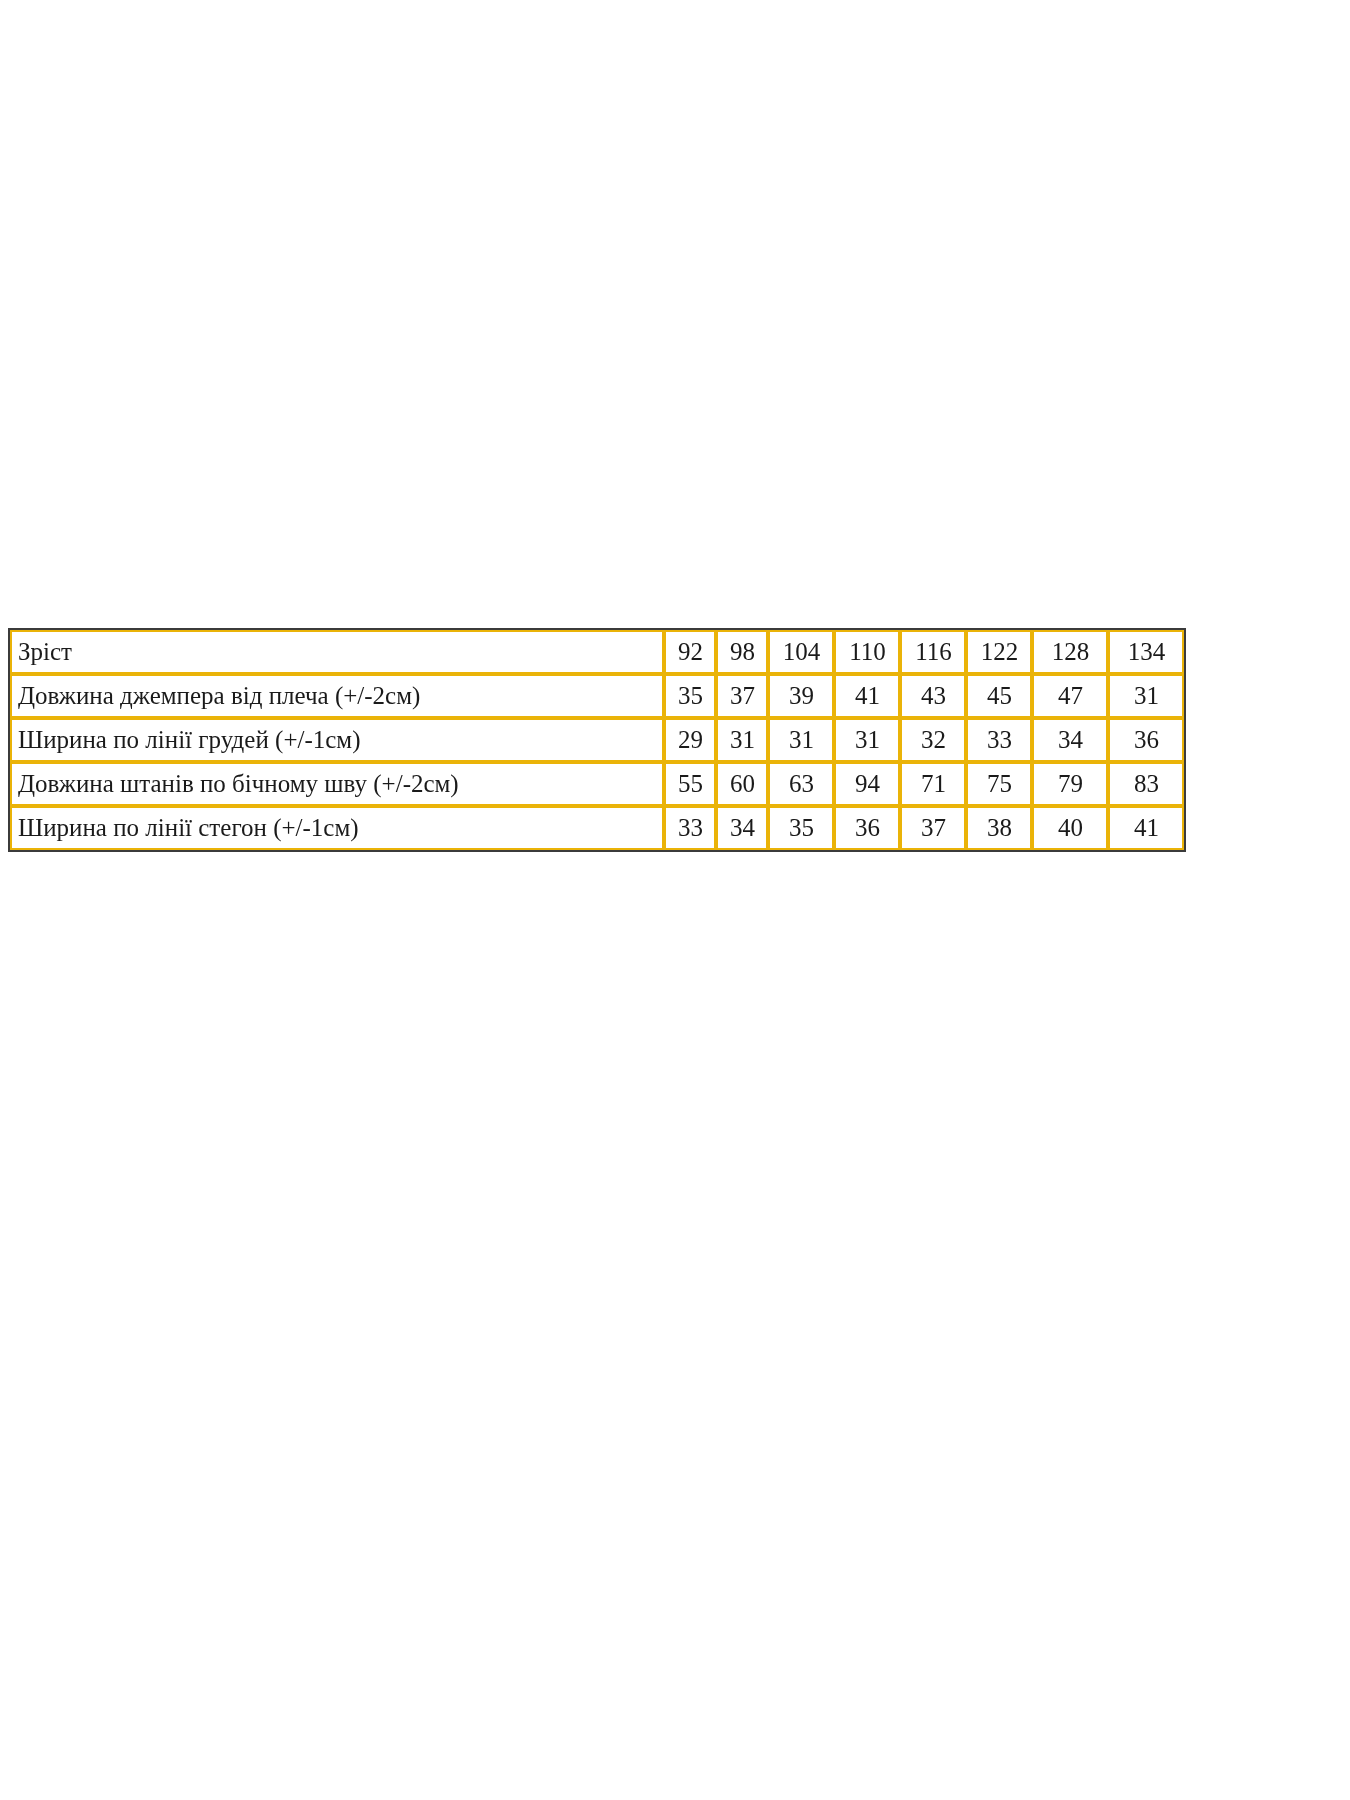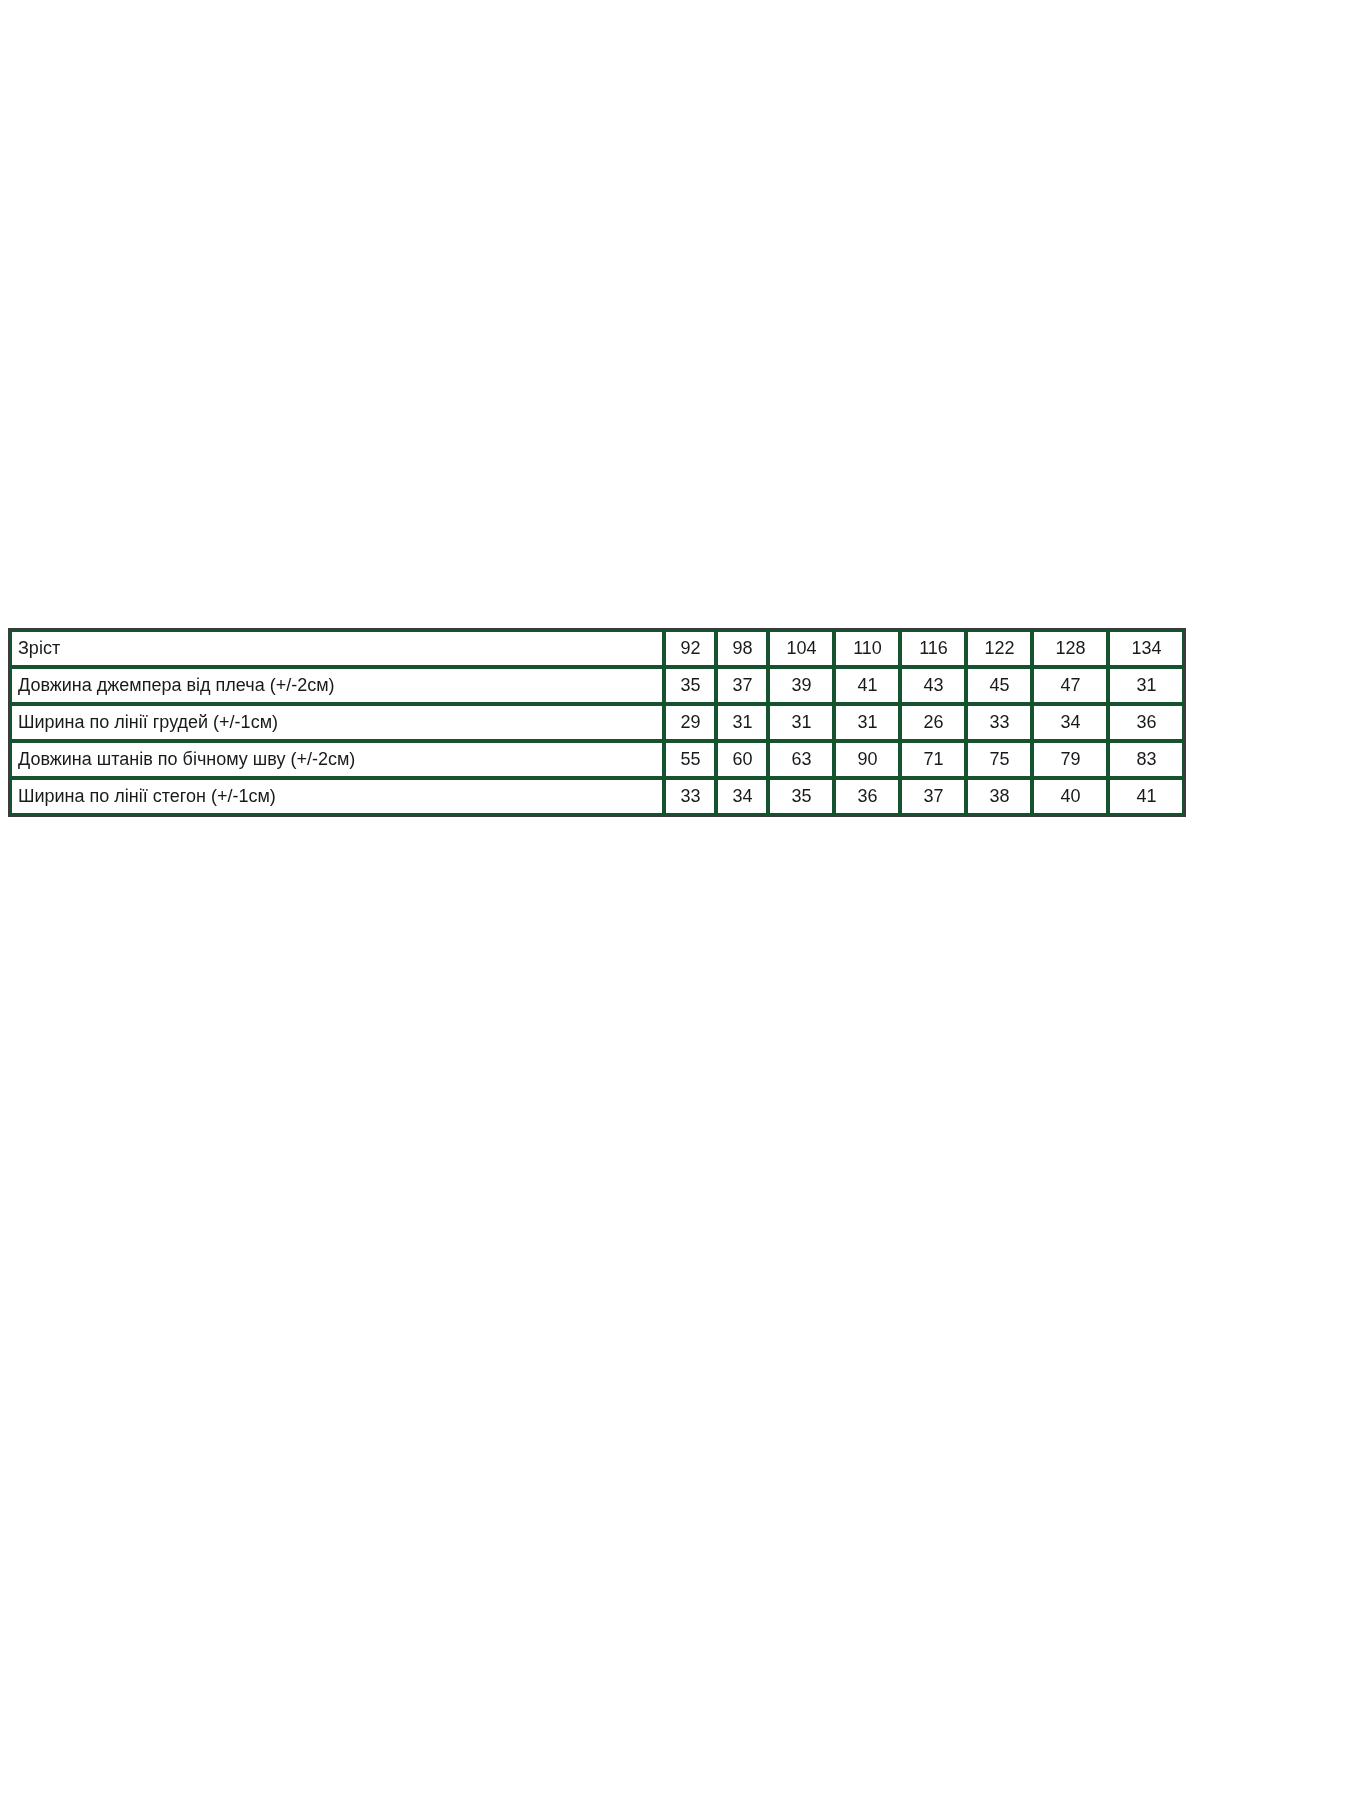--- a/index.html
+++ b/index.html
@@ -29,29 +29,29 @@
   }
   table.size-table {
     border-collapse: separate;
     border-spacing: 0;
     width: 1168px;
     table-layout: fixed;
     border: 2px solid #3b3b3b;
     background: #ffffff;
   }
   table.size-table td {
-    border: 2px solid #14532d;
-    font-size: 18px;
+    border: 2px solid #eab308;
+    font-size: 25px;
     line-height: 1.0;
     color: #1a1a1a;
     padding: 7px 5px 8px 6px;
     vertical-align: middle;
     white-space: nowrap;
     overflow: hidden;
-    font-family: Liberation Sans, sans-serif;
+    font-family: Liberation Serif, serif;
   }
   td.label-cell {
     text-align: left;
     width: 654px;
   }
   td.val-cell {
     text-align: center;
   }
   
   col.c0 { width: 654px; }
@@ -103,31 +103,31 @@
           <td class="val-cell">45</td>
           <td class="val-cell">47</td>
           <td class="val-cell">31</td>
         </tr>
         <tr>
           <td class="label-cell">Ширина по лінії грудей (+/-1см)</td>
           <td class="val-cell">29</td>
           <td class="val-cell">31</td>
           <td class="val-cell">31</td>
           <td class="val-cell">31</td>
-          <td class="val-cell">26</td>
+          <td class="val-cell">32</td>
           <td class="val-cell">33</td>
           <td class="val-cell">34</td>
           <td class="val-cell">36</td>
         </tr>
         <tr>
           <td class="label-cell">Довжина штанів по бічному шву (+/-2см)</td>
           <td class="val-cell">55</td>
           <td class="val-cell">60</td>
           <td class="val-cell">63</td>
-          <td class="val-cell">90</td>
+          <td class="val-cell">94</td>
           <td class="val-cell">71</td>
           <td class="val-cell">75</td>
           <td class="val-cell">79</td>
           <td class="val-cell">83</td>
         </tr>
         <tr>
           <td class="label-cell">Ширина по лінії стегон  (+/-1см)</td>
           <td class="val-cell">33</td>
           <td class="val-cell">34</td>
           <td class="val-cell">35</td>

